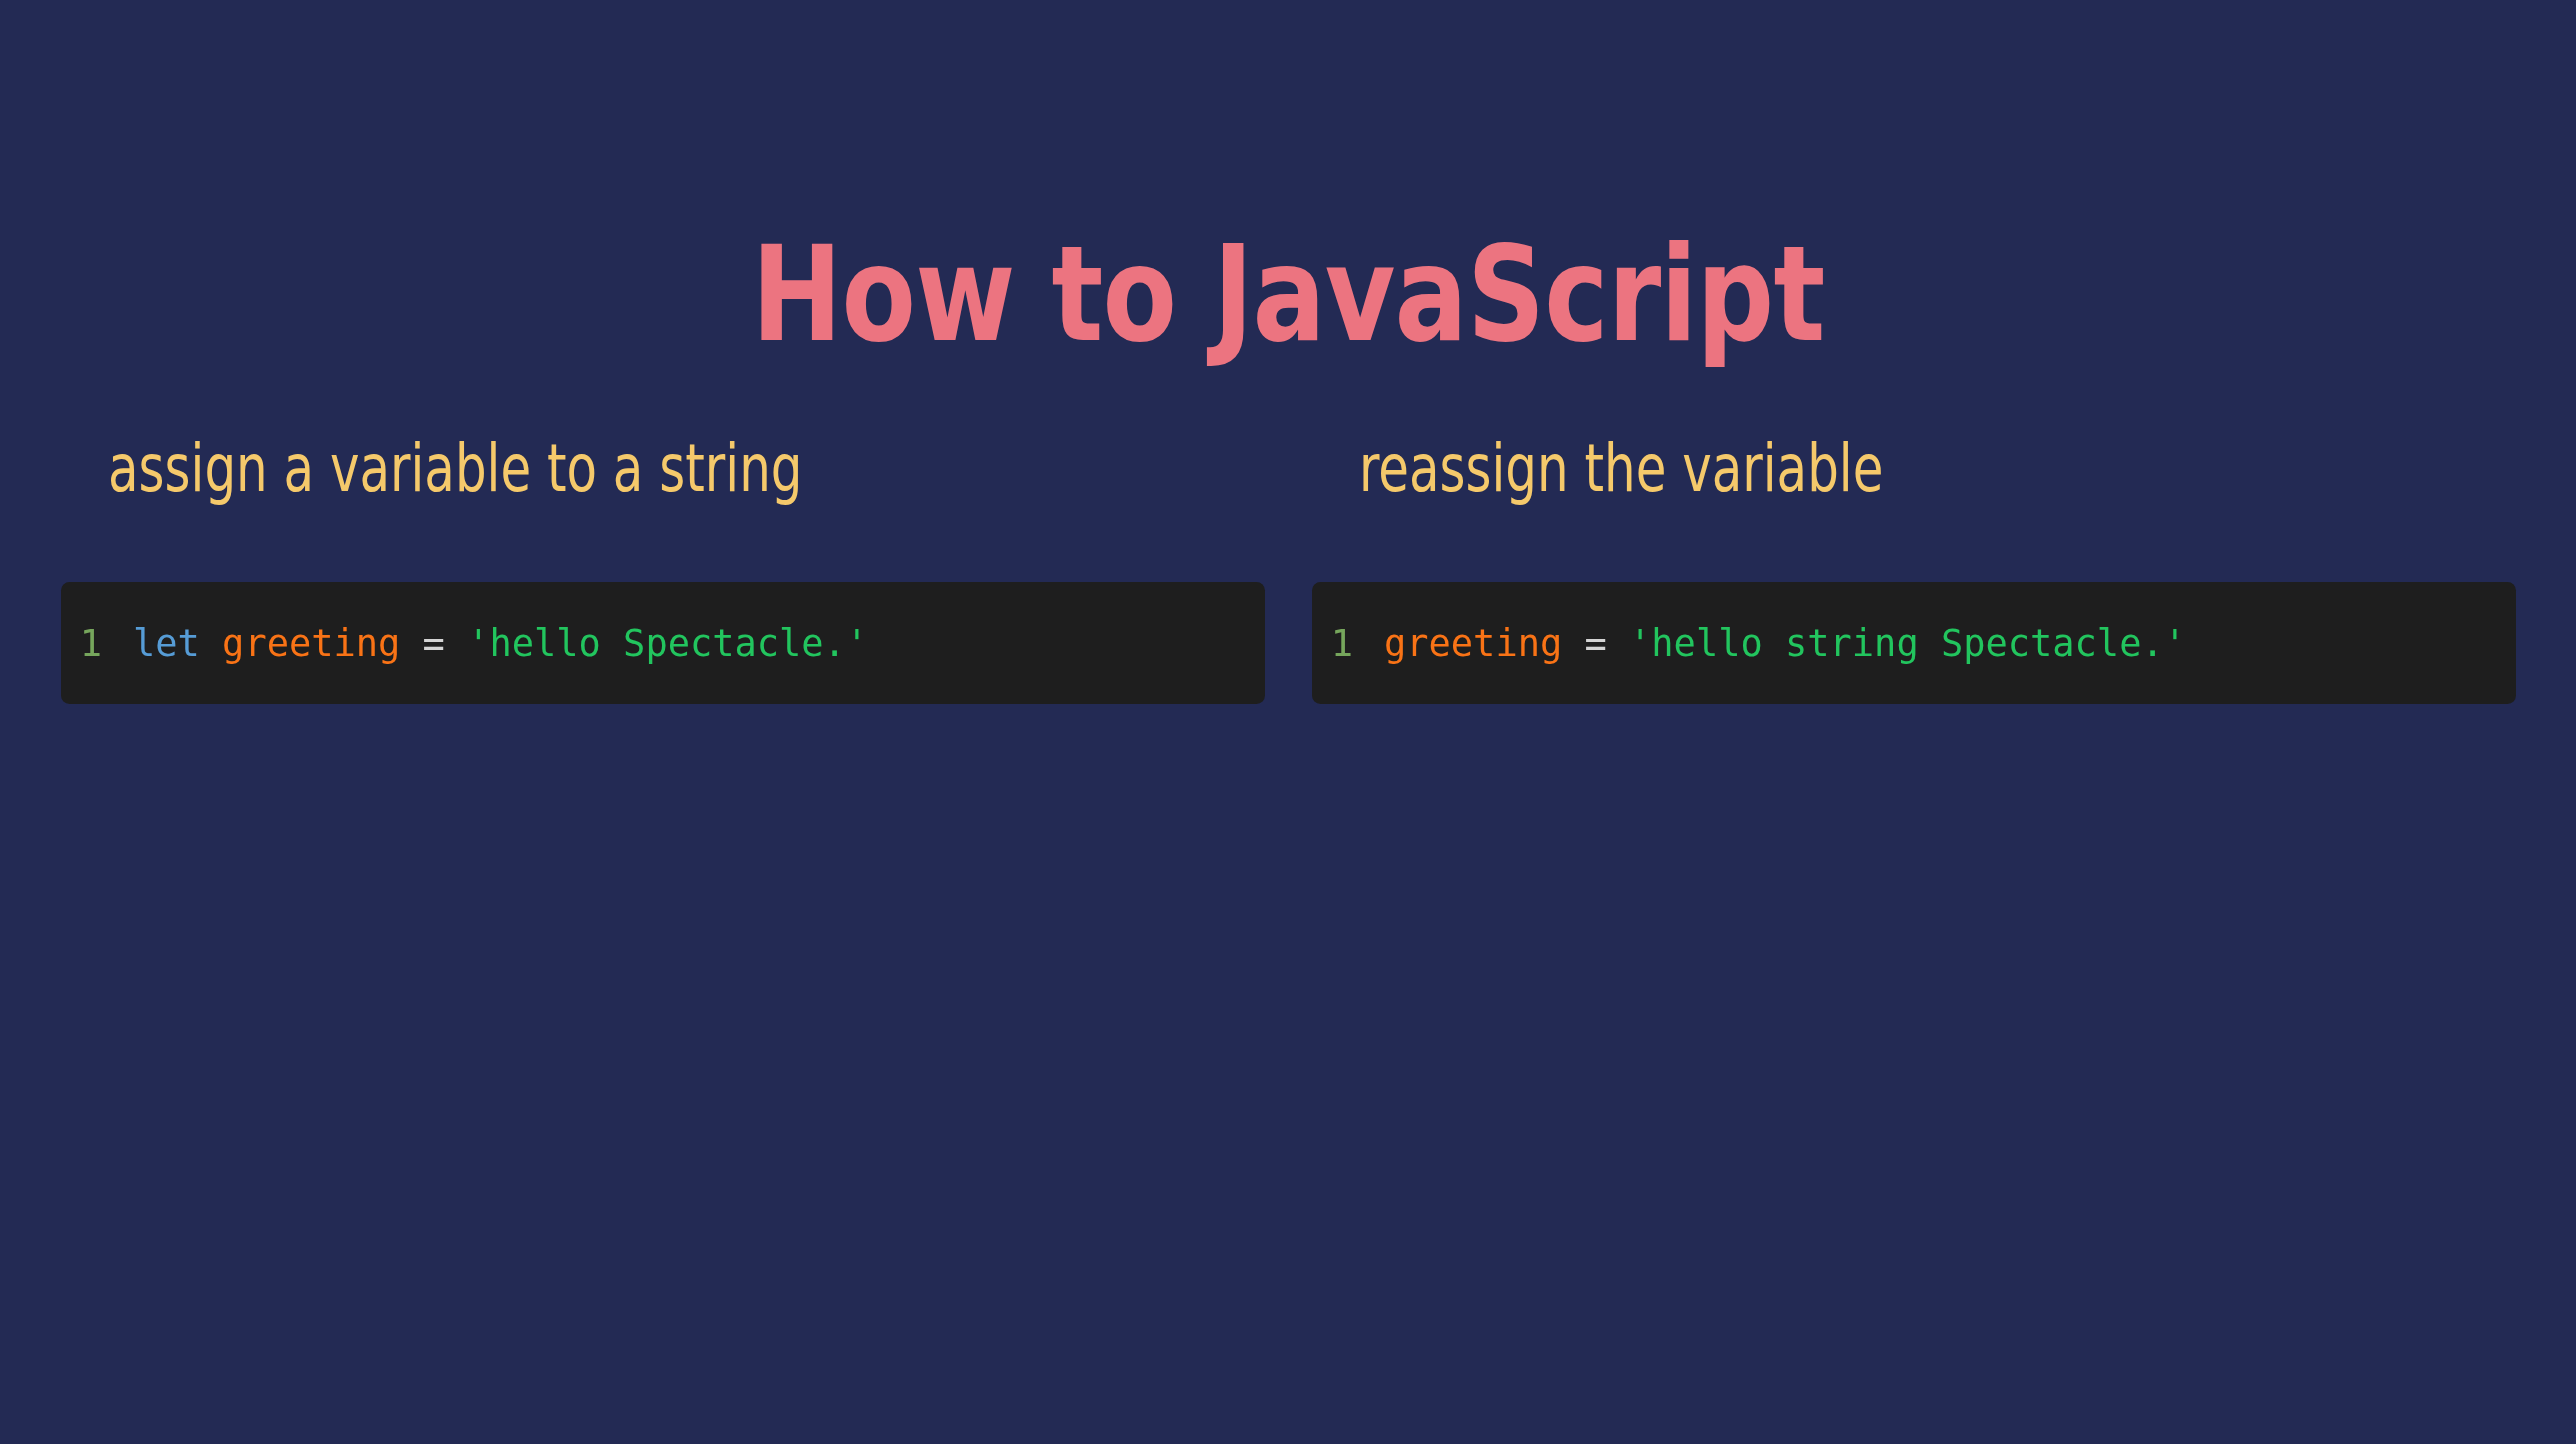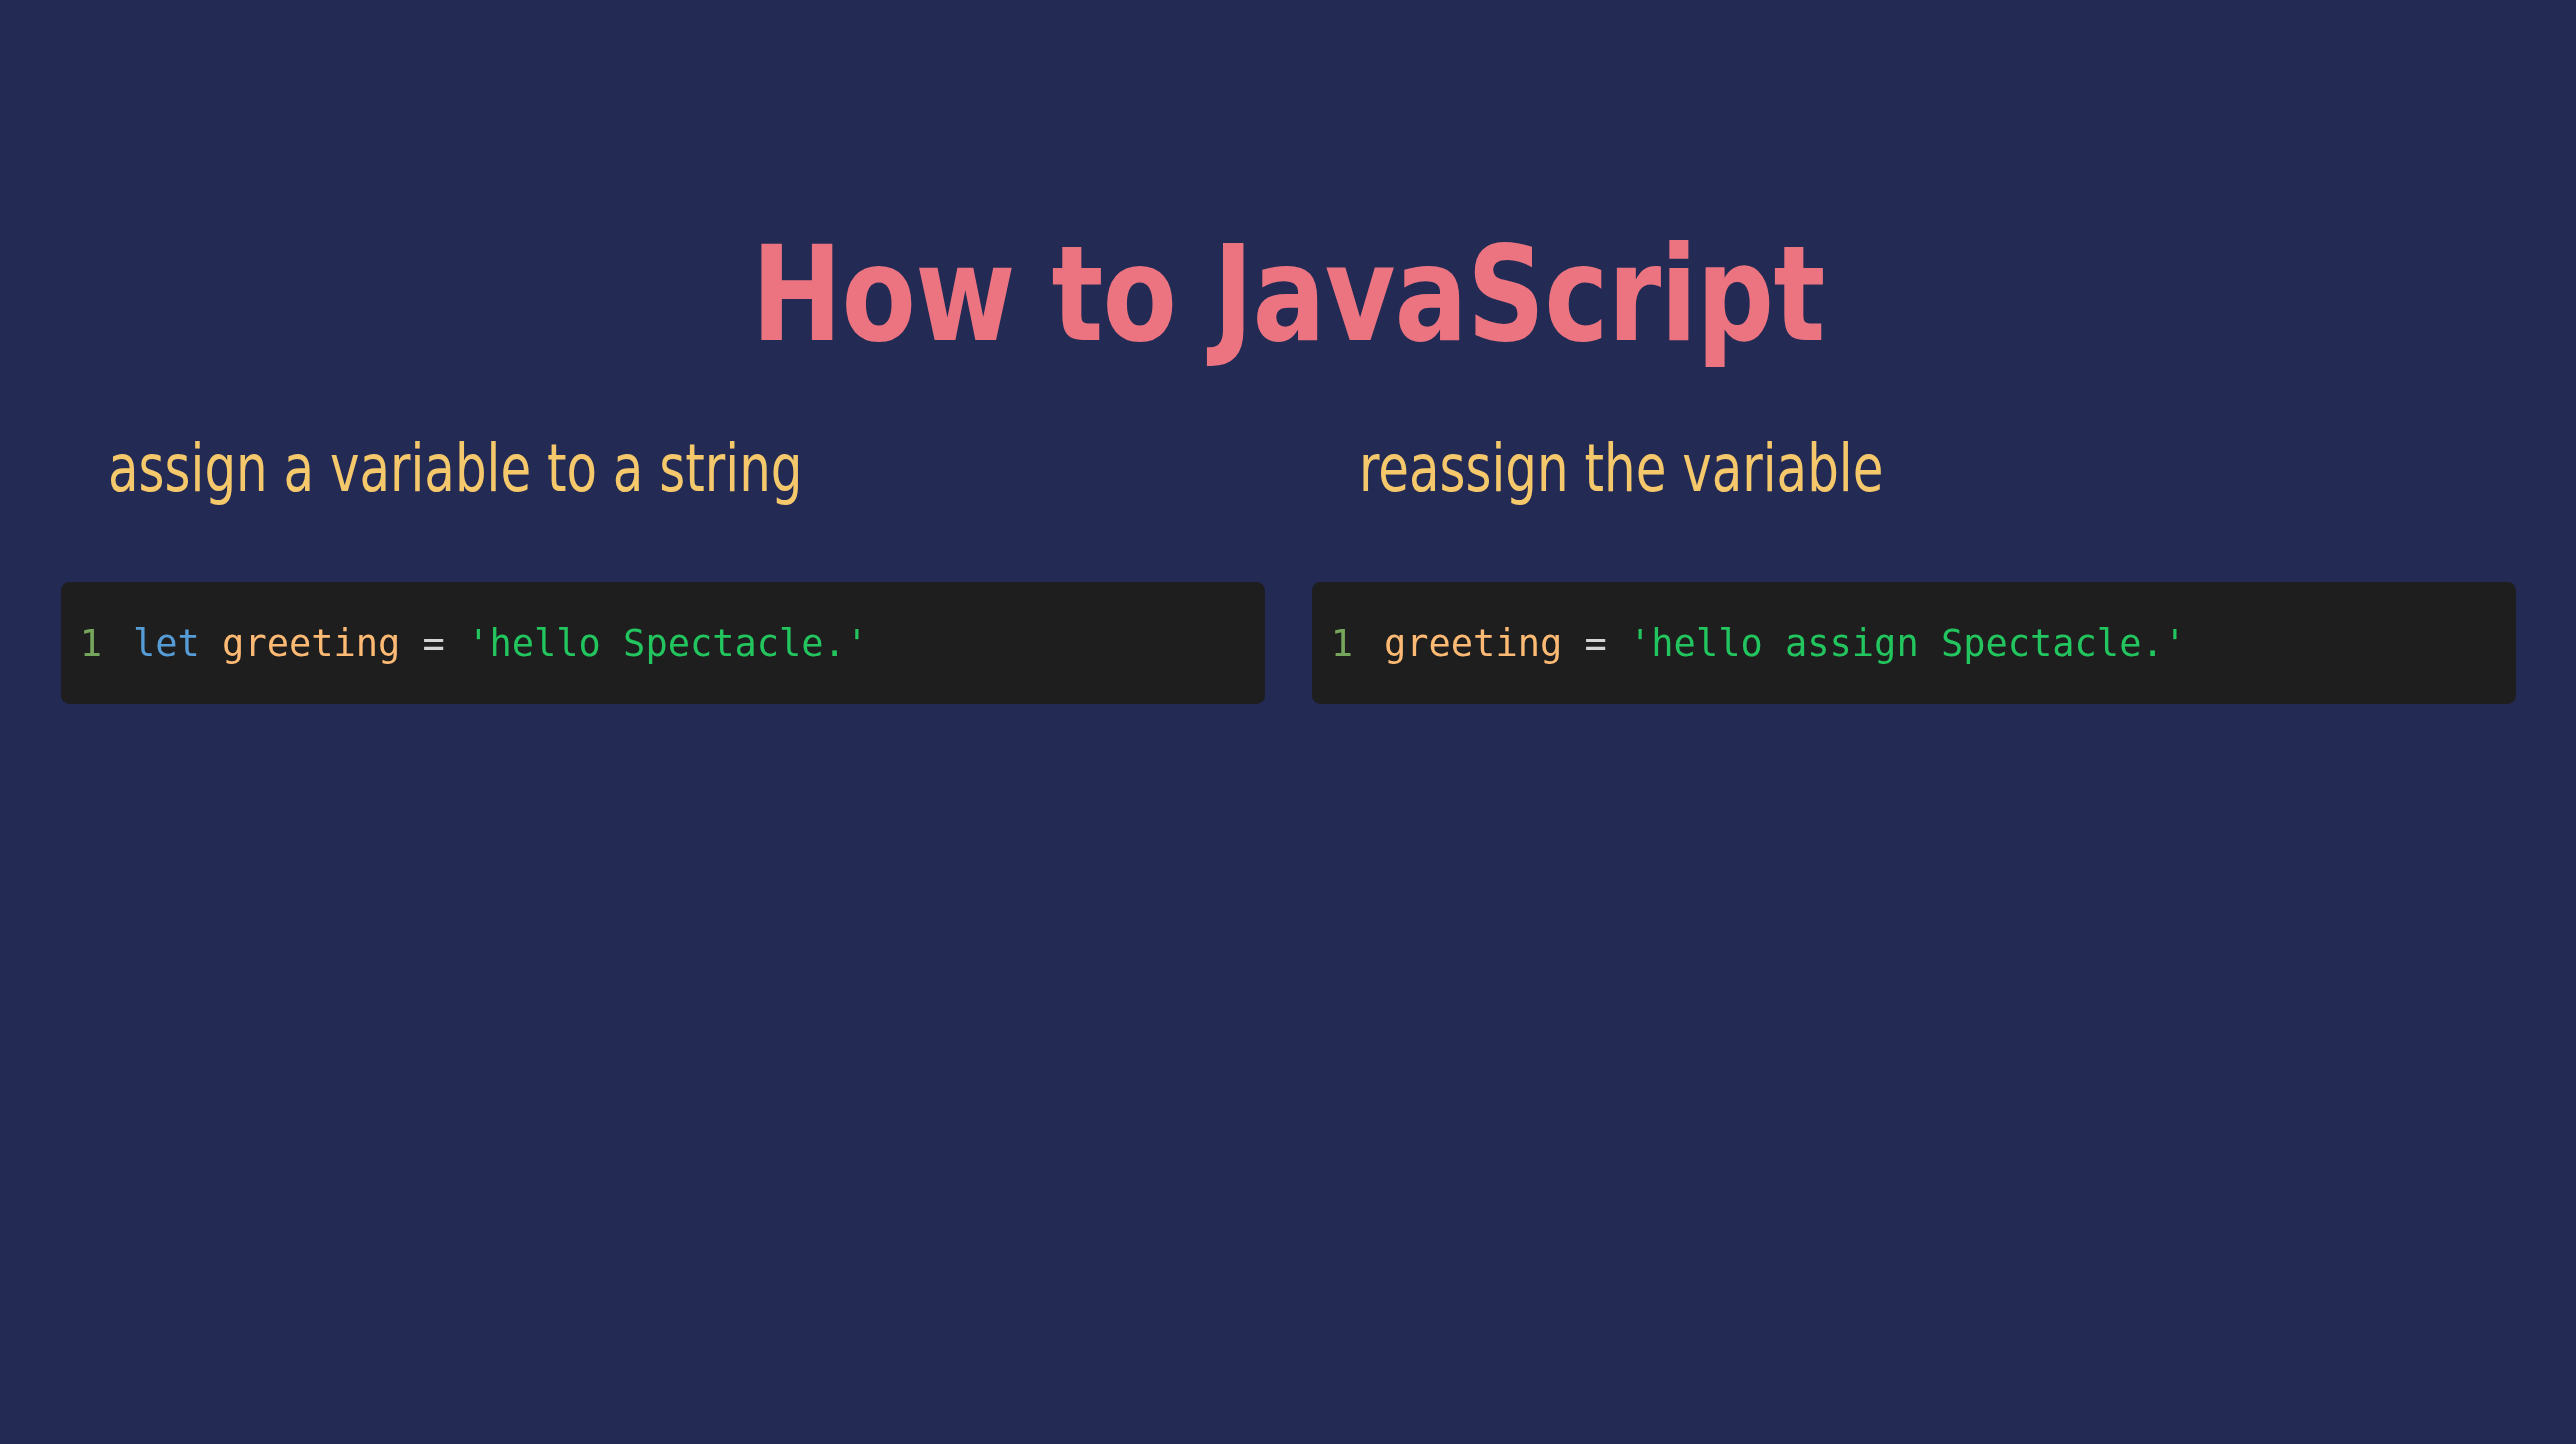--- a/index.html
+++ b/index.html
@@ -88,21 +88,21 @@
   .ln {
     color: #76a65c;
     width: 72px;
     text-align: right;
     padding-right: 31px;
     box-sizing: border-box;
     flex: 0 0 auto;
     user-select: none;
   }
   .tok-keyword { color: #569cd6; text-align: right; }
-  .tok-plain   { color: #fdba74; }
+  .tok-plain   { color: #f97316; }
   .tok-op      { color: #d4d4d4; }
   .tok-string  { color: #22c55e; }
 
   
   #fullscreen-button {
     position: absolute;
     left: 31.5px;
     top: 1354px;
     width: 32px;
     height: 32px;
@@ -180,21 +180,21 @@
     <div class="column">
       <div class="col-heading" style="color: rgb(245, 201, 107);">reassign the variable</div>
       <div class="code-block" style="background: rgb(30, 30, 30);">
         <div class="code-line">
           <span class="ln">1</span>
           <span class="tok-plain">greeting</span>
           <span class="tok-plain"> </span>
           <span class="tok-op">=</span>
           <span class="tok-plain"> </span>
           <span class="tok-string">'hello </span>
-          <span class="tok-string em">assign</span>
+          <span class="tok-string em">string</span>
           <span class="tok-string"> Spectacle.'</span>
         </div>
       </div>
     </div>
 
   </div>
 
   <div id="fullscreen-button">
     <span class="corner tl"></span>
     <span class="corner tr"></span>

